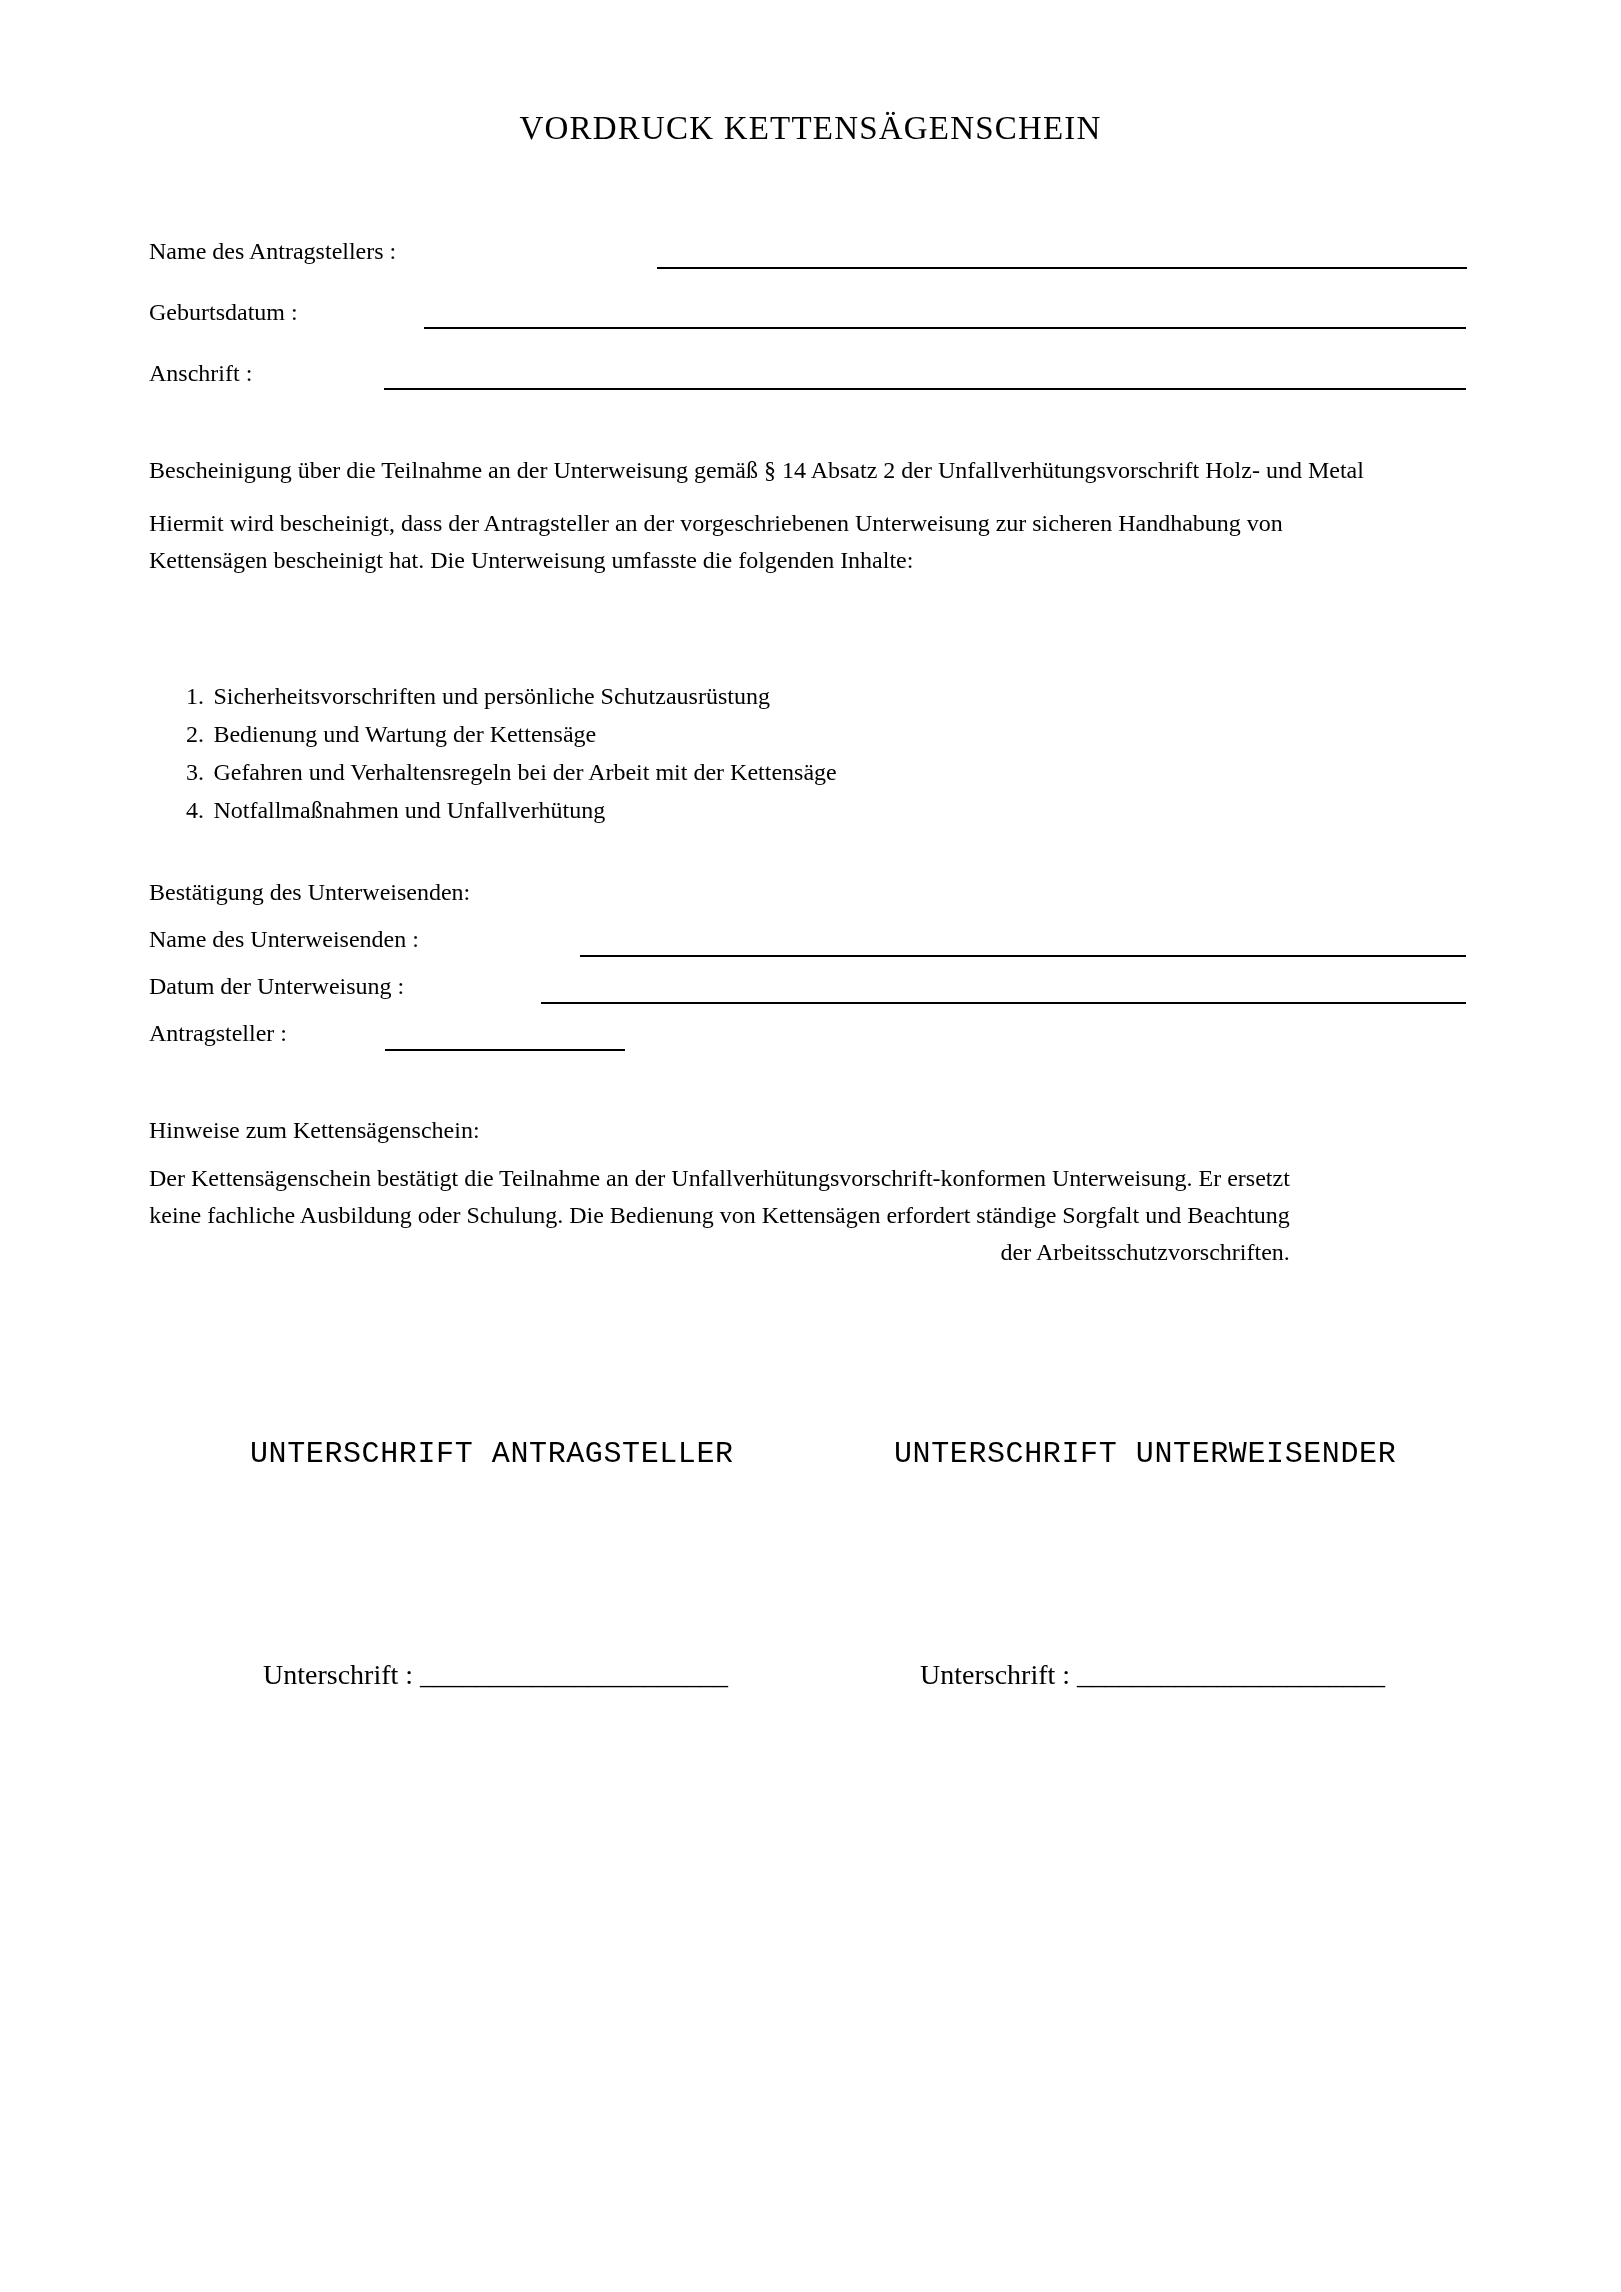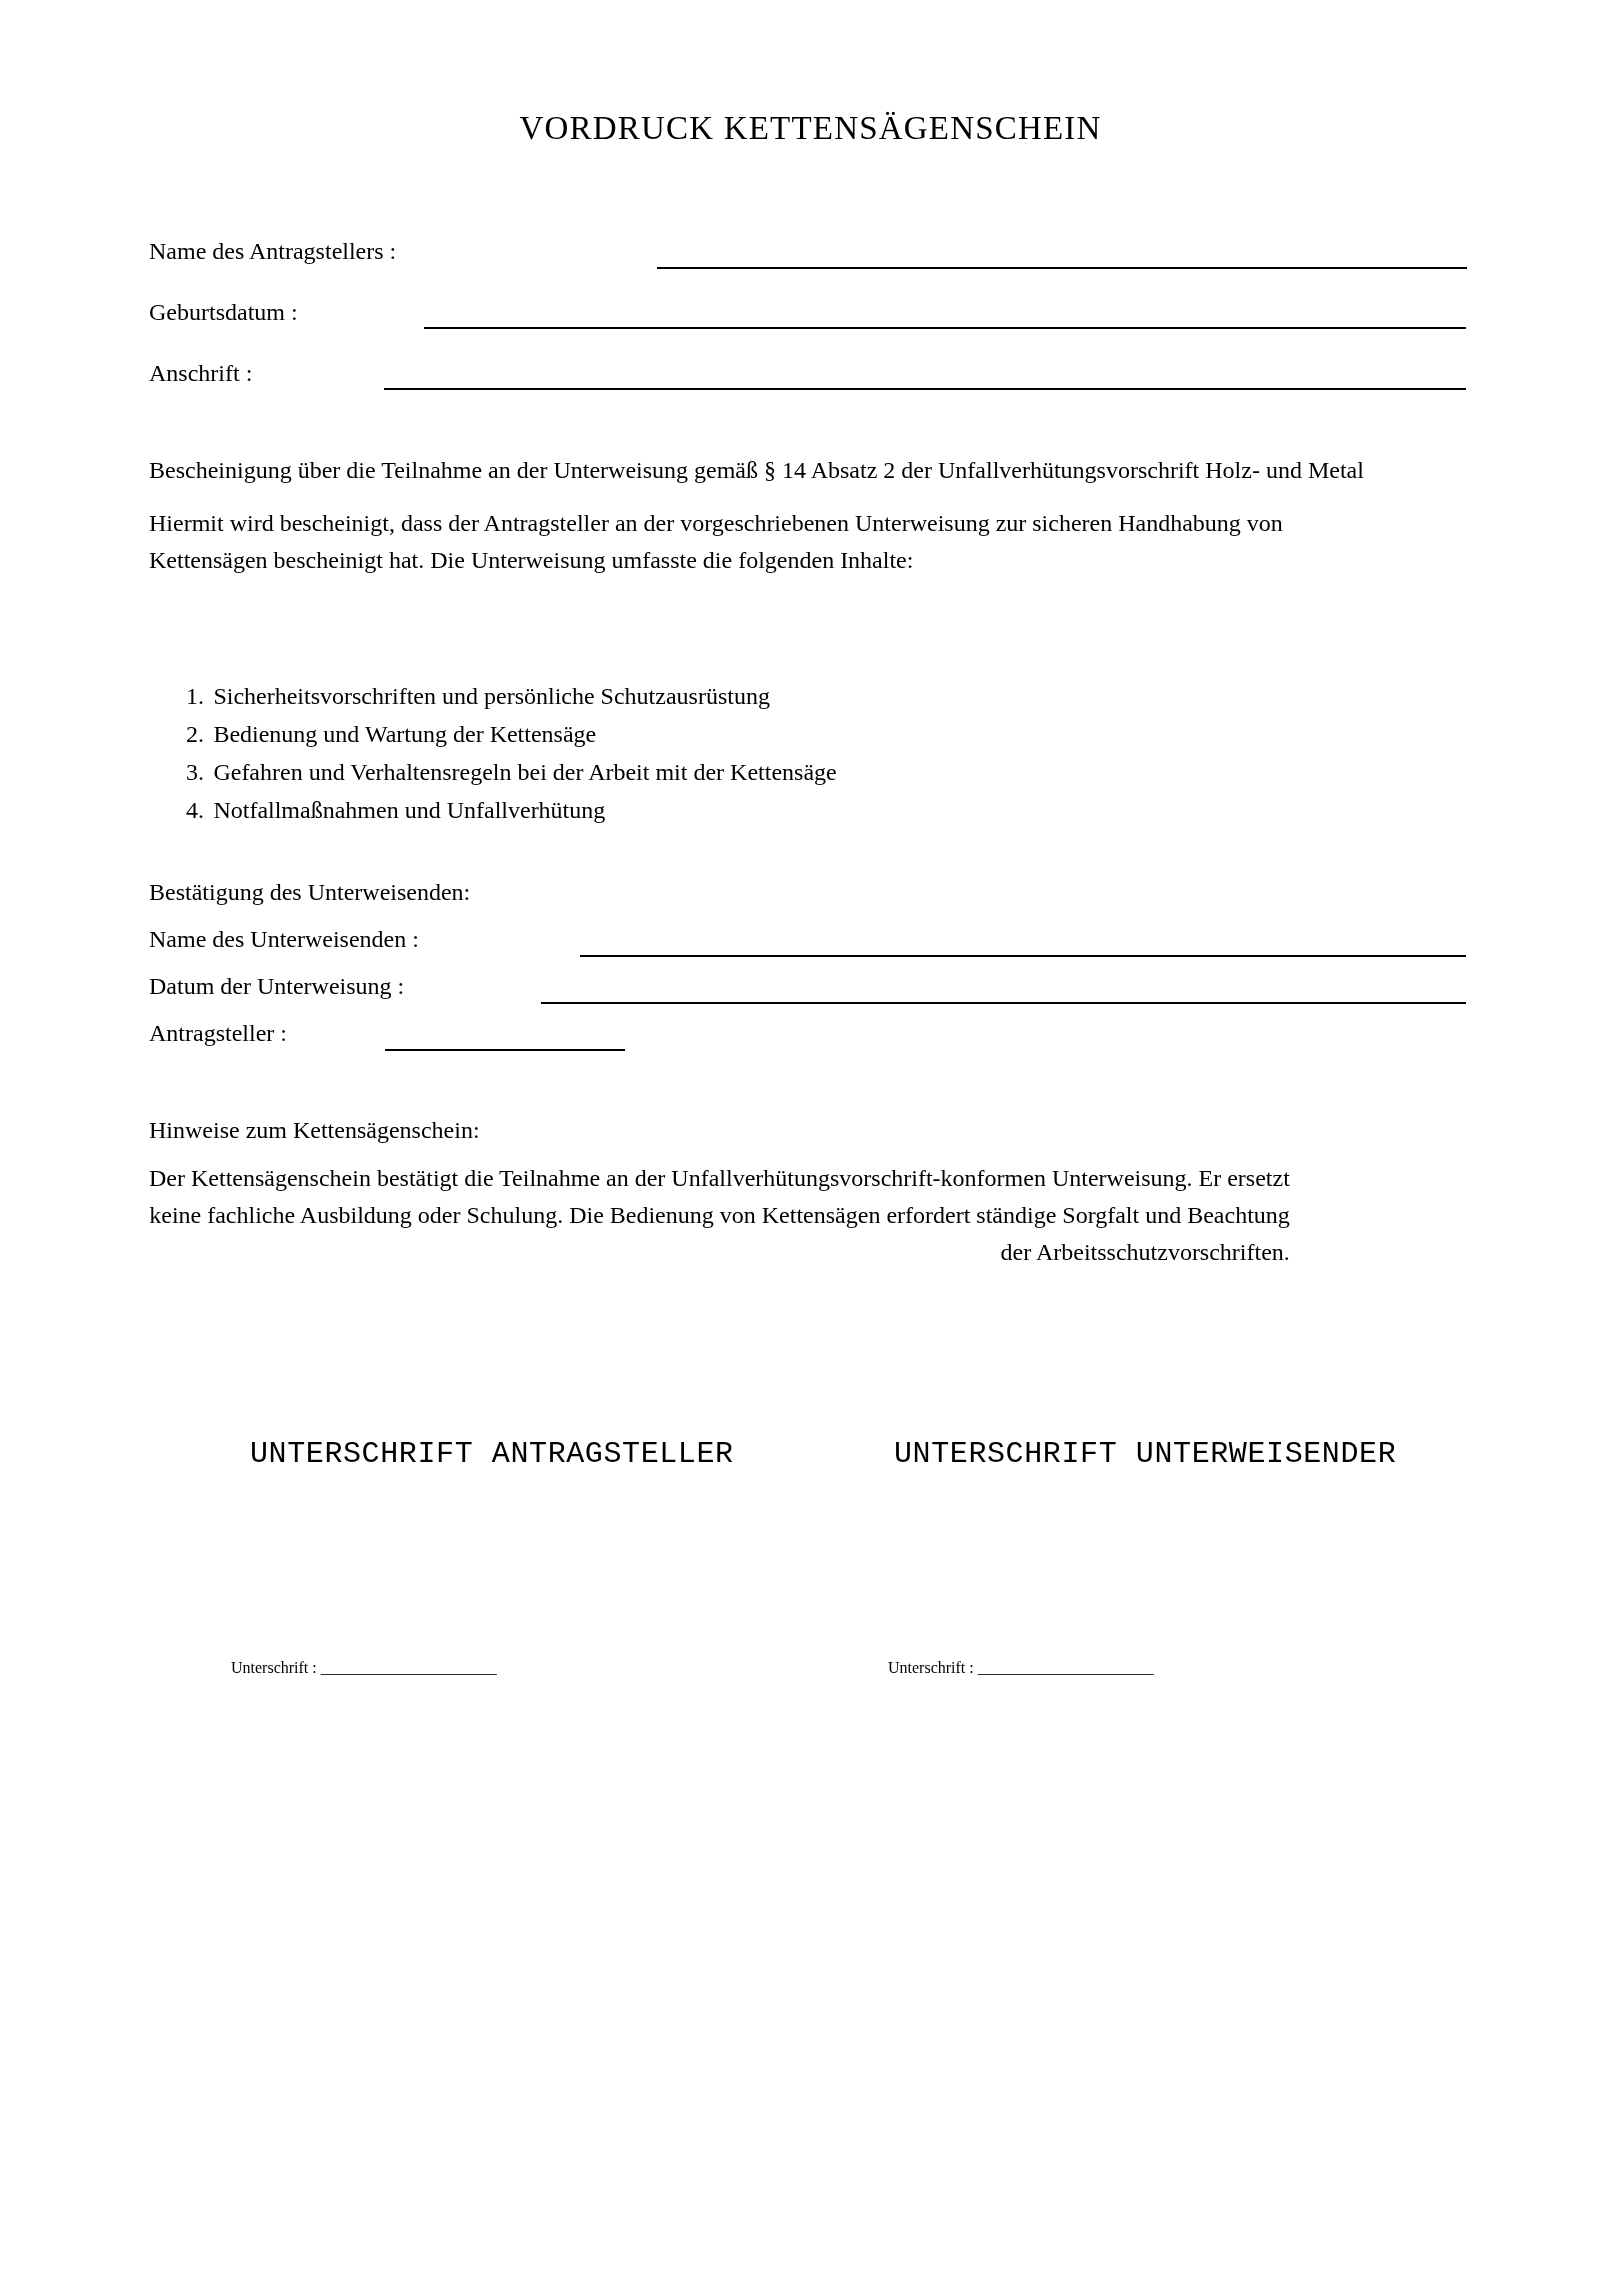--- a/index.html
+++ b/index.html
@@ -91,22 +91,23 @@
     position: absolute;
     font-size: 30px;
     letter-spacing: 0.6px;
     white-space: nowrap;
     font-family: Liberation Mono, monospace;
   }
 
   
   .sig-line {
     position: absolute;
-    font-size: 16px;
+    font-size: 28px;
     white-space: nowrap;
+    margin-left: 32px;
   }
 </style>
 </head>
 <body>
 
 <div class="page">
 
   <div class="doc-title">VORDRUCK KETTENSÄGENSCHEIN</div>
 
   <div class="form-row" style="top:238px;">

